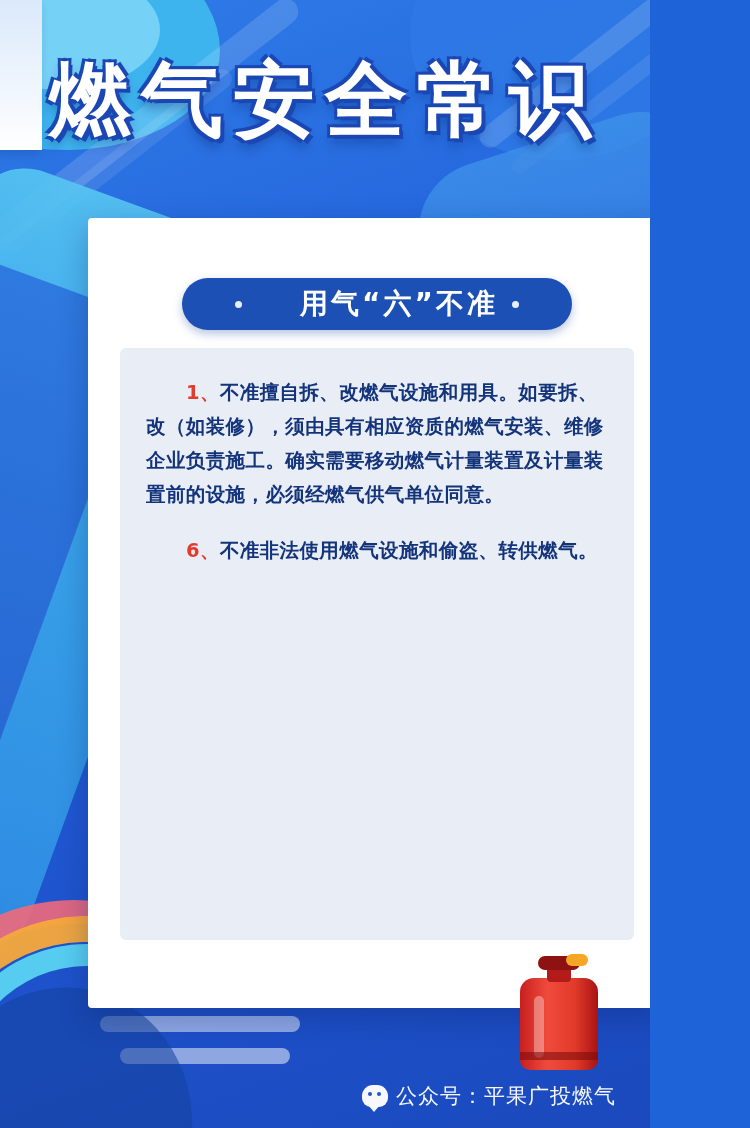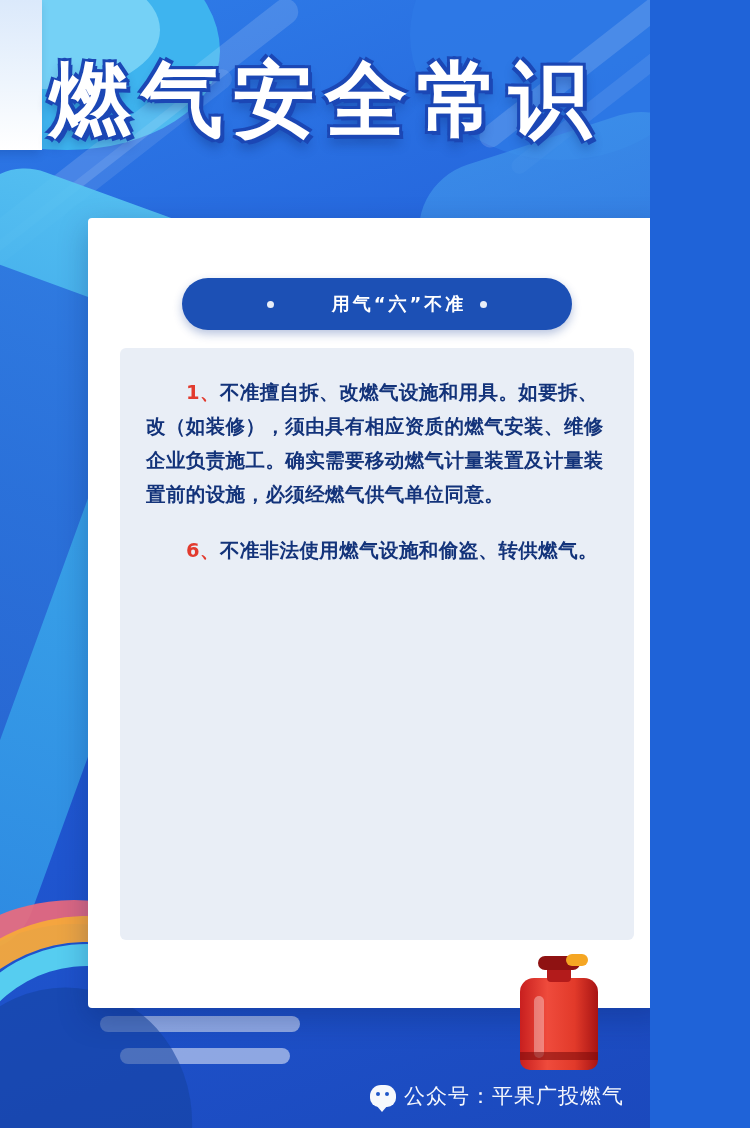--- a/index.html
+++ b/index.html
@@ -225,21 +225,21 @@
     box-shadow: 0 4px 10px rgba(20,60,150,.3);
   }
   .ribbon-title .dot {
     width: 7px; height: 7px;
     background: #ffffff;
     border-radius: 50%;
     opacity: .9;
   }
   .ribbon-title .txt {
     font-family: "DejaVu Sans", "Liberation Sans", sans-serif;
-    font-size: 18px;
+    font-size: 28px;
     font-weight: bold;
     letter-spacing: 3px;
     margin-left: 44px;
   }
 
   .content-box {
     position: absolute;
     left: 32px;
     right: 32px;
     top: 130px;
@@ -312,21 +312,21 @@
   .cyl-band {
     position: absolute;
     left: 0; bottom: 10px;
     width: 78px; height: 8px;
     background: rgba(120,10,10,.55);
   }
 
   
   .footer {
     position: absolute;
-    right: 26px;
+    right: 34px;
     bottom: 18px;
     display: flex;
     align-items: center;
     gap: 8px;
     color: #ffffff;
     font-family: "DejaVu Sans", "Liberation Sans", sans-serif;
     font-size: 21px;
     letter-spacing: 1px;
     z-index: 8;
     opacity: .96;

